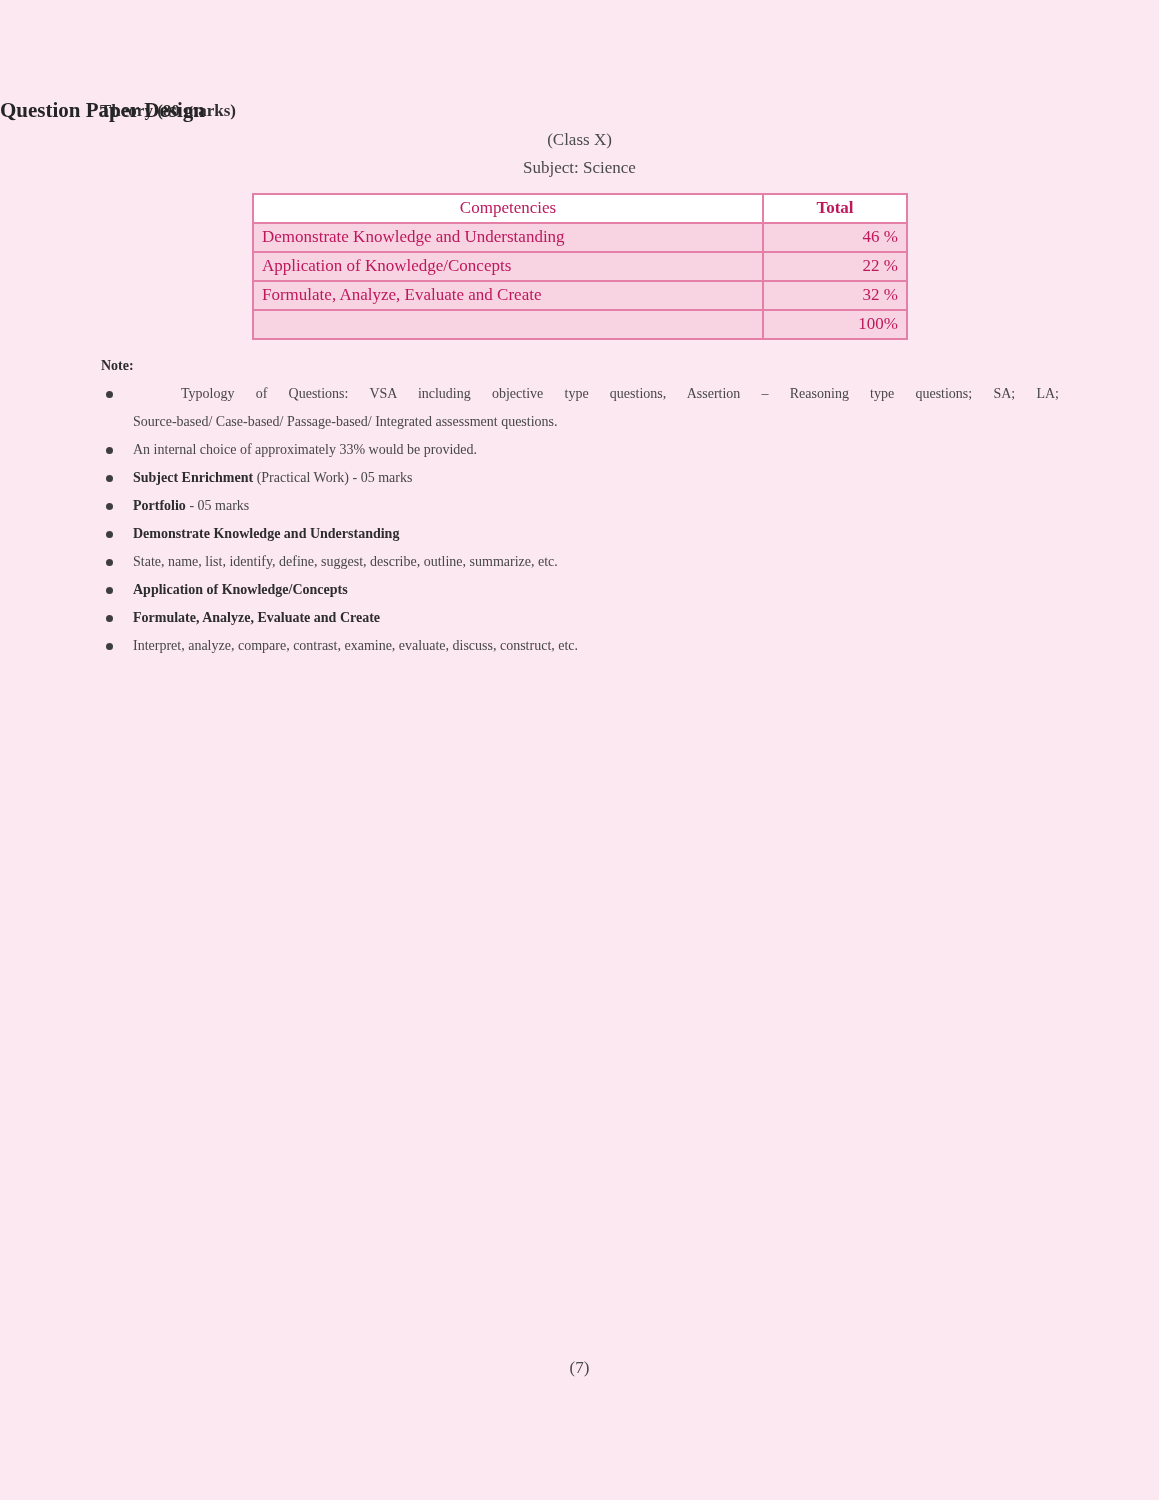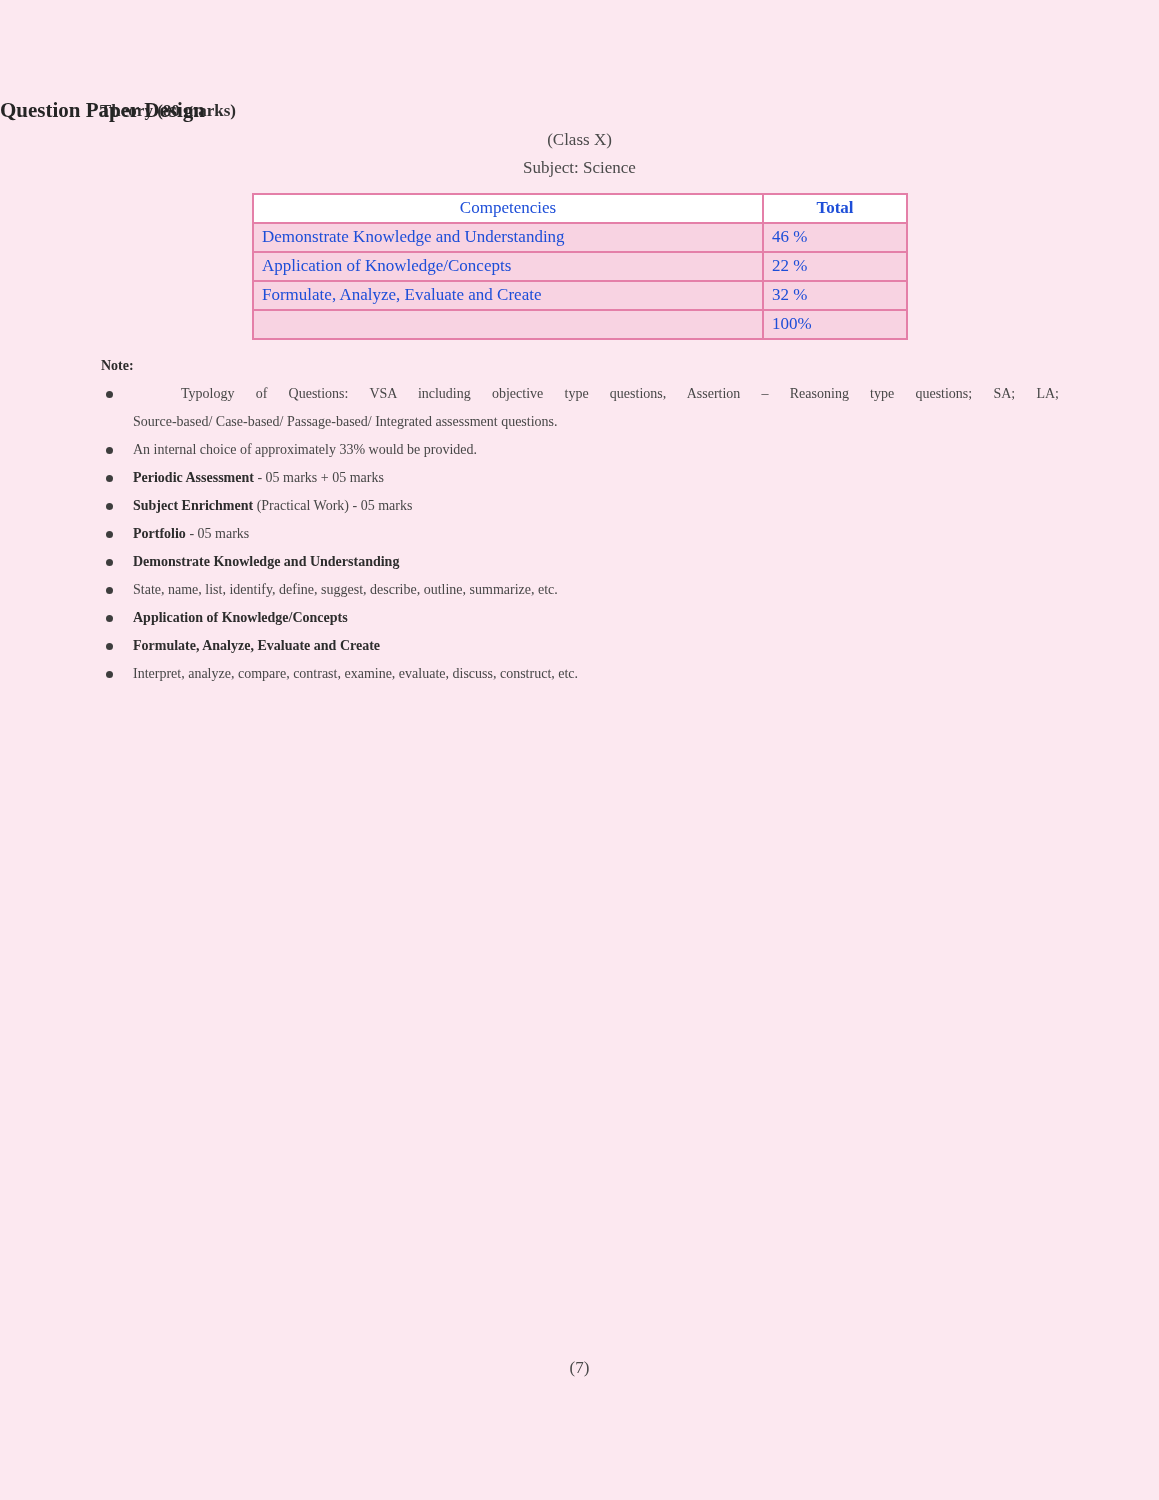--- a/index.html
+++ b/index.html
@@ -42,39 +42,39 @@
   .subtitle.class-line   { top: 130px; }
   .subtitle.subject-line { top: 158px; }
 
   table.competencies {
     position: absolute;
     left: 252px;
     top: 193px;
     width: 654px;
     border-collapse: collapse;
     font-size: 17px;
-    color: #1d4ed8;
+    color: #be185d;
     table-layout: fixed;
   }
   table.competencies th,
   table.competencies td {
     border: 2px solid #e47fa8;
     height: 29px;
     padding: 0 8px;
     background: #f8d3e2;
     line-height: 1.1;
   }
   table.competencies th {
     background: #ffffff;
     text-align: center;
   }
   th.col-competencies { width: 510px; font-weight: 400; }
   th.col-total        { width: 144px; font-weight: 700; }
   td.cell-competency  { text-align: left; }
-  td.cell-total       { text-align: left; font-family: Liberation Serif, serif; }
+  td.cell-total       { text-align: right; font-family: Liberation Serif, serif; }
 
   .content {
     position: absolute;
     left: 101px;
     top: 352px;
     width: 958px;
     font-size: 14px;
     line-height: 28px;
     color: #474747;
   }
@@ -154,26 +154,20 @@
         <div>Source-based/ Case-based/ Passage-based/ Integrated assessment questions.</div>
       </div>
     </div>
 
     <div class="li">
       <span class="dot"></span>
       <div class="li-body">An internal choice of approximately 33% would be provided.</div>
     </div>
 
 
-    <div class="li">
-      <span class="dot"></span>
-      <div class="li-body">
-        <span class="bold-lead">Periodic Assessment</span><span> - 05 marks + 05 marks</span>
-      </div>
-    </div>
 
     <div class="li">
       <span class="dot"></span>
       <div class="li-body">
         <span class="bold-lead">Subject Enrichment</span><span> (Practical Work) - 05 marks</span>
       </div>
     </div>
 
     <div class="li">
       <span class="dot"></span>

